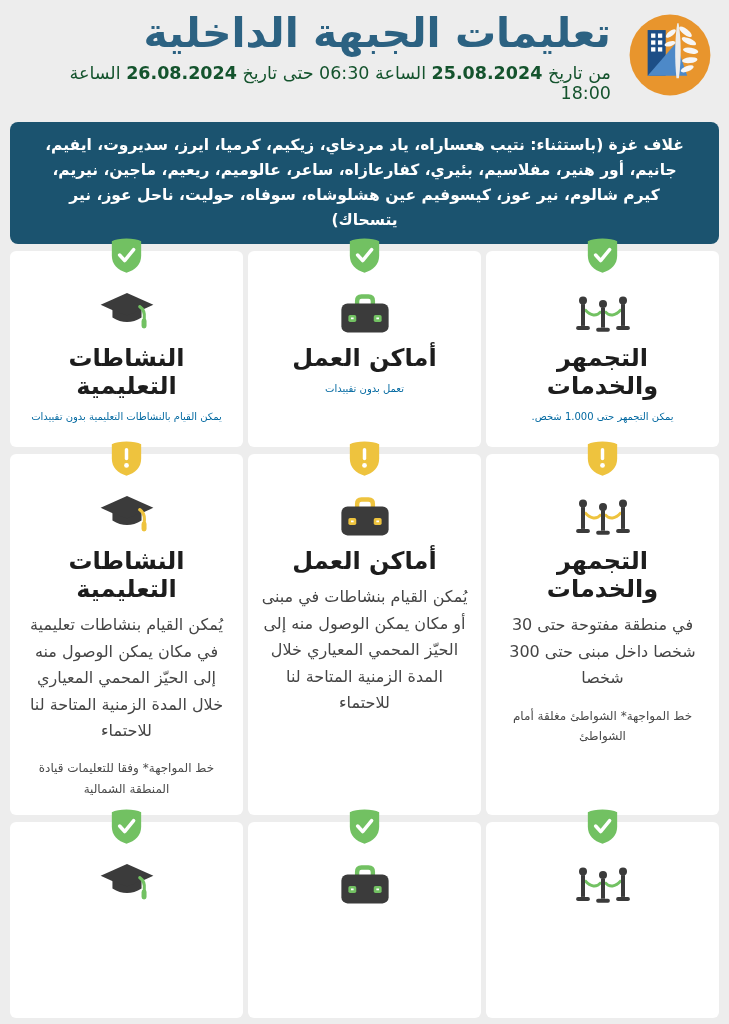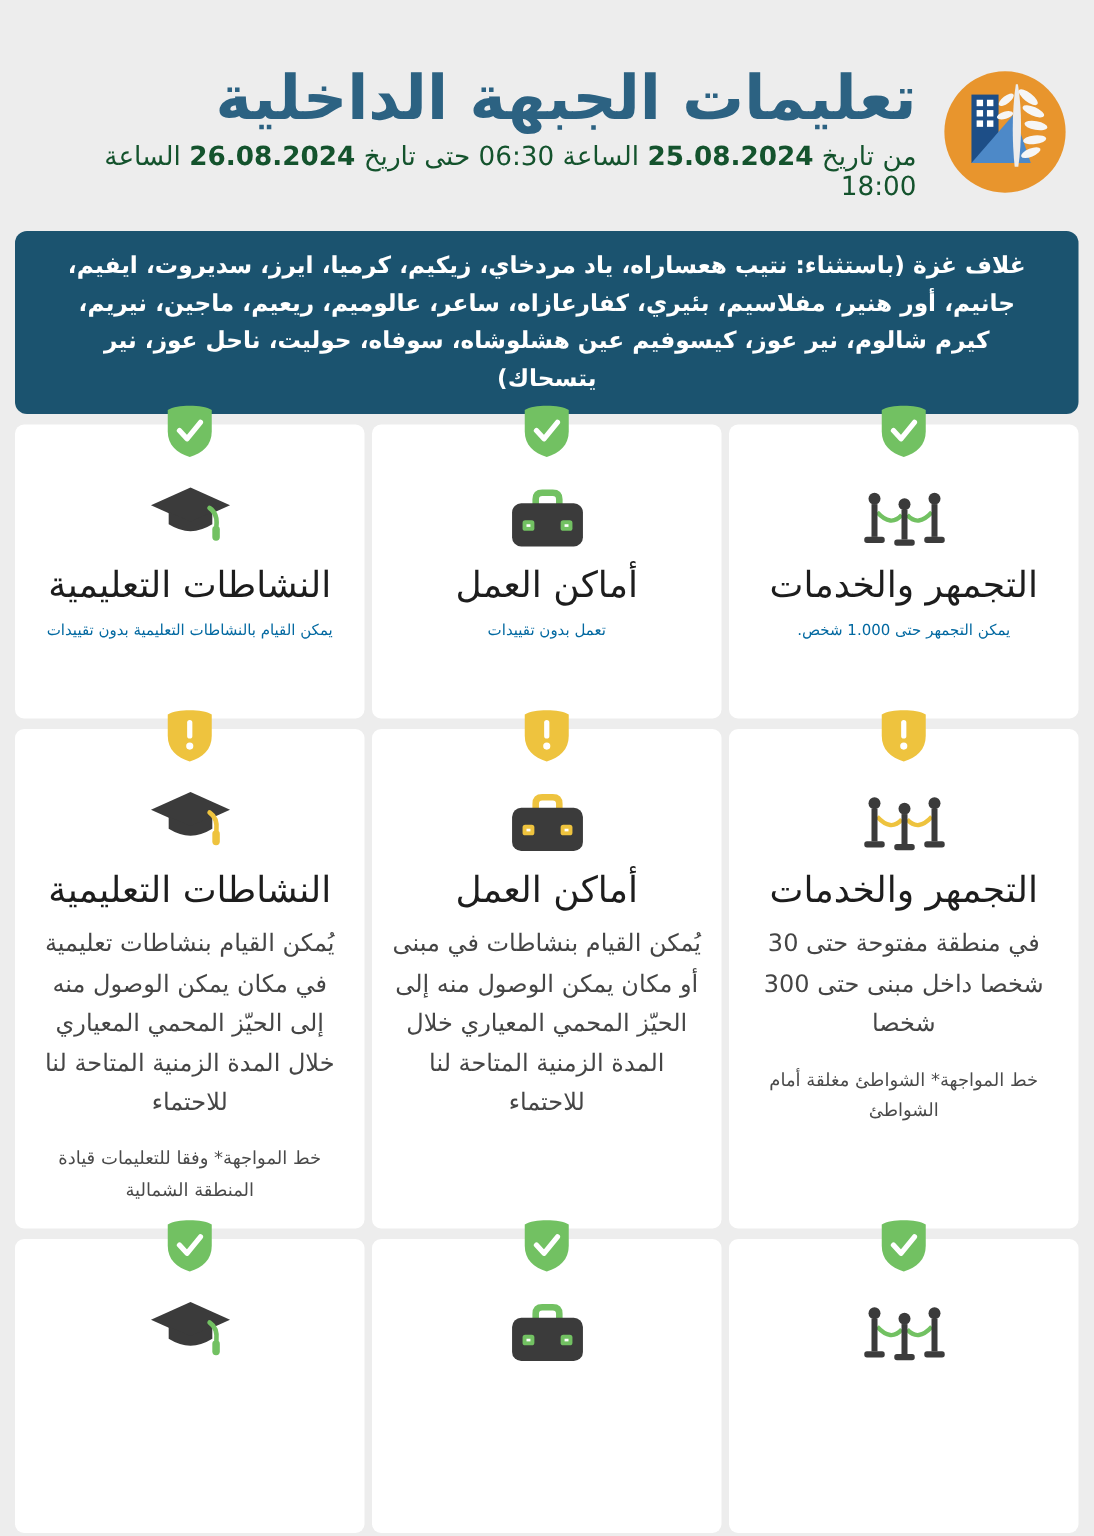--- a/index.html
+++ b/index.html
@@ -6,21 +6,21 @@
   html, body { background:#ededed; }
   body {
     width:729px; min-height:1024px; margin:0 auto;
     font-family:"DejaVu Sans","Liberation Sans",sans-serif;
     direction:rtl;
     display:flex; flex-direction:column;
   }
   .content { flex:1; padding:0 10px; }
 
   
-  .header { display:flex; align-items:flex-end; gap:16px; padding:44px 6px 12px; }
+  .header { display:flex; align-items:flex-start; gap:16px; padding:12px 6px 12px; }
   .logo-wrap { flex:0 0 auto; }
   .header-text { text-align:right; }
   .page-title { font-size:41px; font-weight:700; color:#2c6282; line-height:1.05; letter-spacing:-.5px; }
   .subtitle { font-size:17.5px; color:#14532d; margin-top:8px; }
   .subtitle .bold { font-weight:700; }
 
   
   .banner {
     background:#1b536f; color:#ffffff; border-radius:8px;
     text-align:center; padding:11px 24px; margin:7px 0;
@@ -37,21 +37,21 @@
   .accent-green  { --accent:#72c162; }
   .accent-yellow { --accent:#eec33e; }
 
   .badge { display:flex; justify-content:center; margin-top:-14px; position:relative; z-index:2; }
   .badge-bg { fill:var(--accent); }
 
   .icon-wrap { margin-top:12px; height:50px; display:flex; align-items:flex-end; justify-content:center; }
   .accent-stroke { stroke:var(--accent); }
   .accent-fill { fill:var(--accent); }
 
-  .card-title { font-size:24px; font-weight:400; color:#1d1d1d; margin-top:8px; letter-spacing:-.3px; }
+  .card-title { font-size:24px; font-weight:700; color:#1d1d1d; margin-top:8px; letter-spacing:-.3px; }
   .card-desc  { font-size:10px; color:#0369a1; margin-top:9px; line-height:1.5; }
   .card.dense .card-desc { font-size:16px; line-height:1.65; color:#454545; }
   .card-note  { font-size:12px; color:#4a4a4a; margin-top:14px; line-height:1.7; }
 </style>
 </head>
 <body>
 
 <div class="content">
 
   <div class="header">

